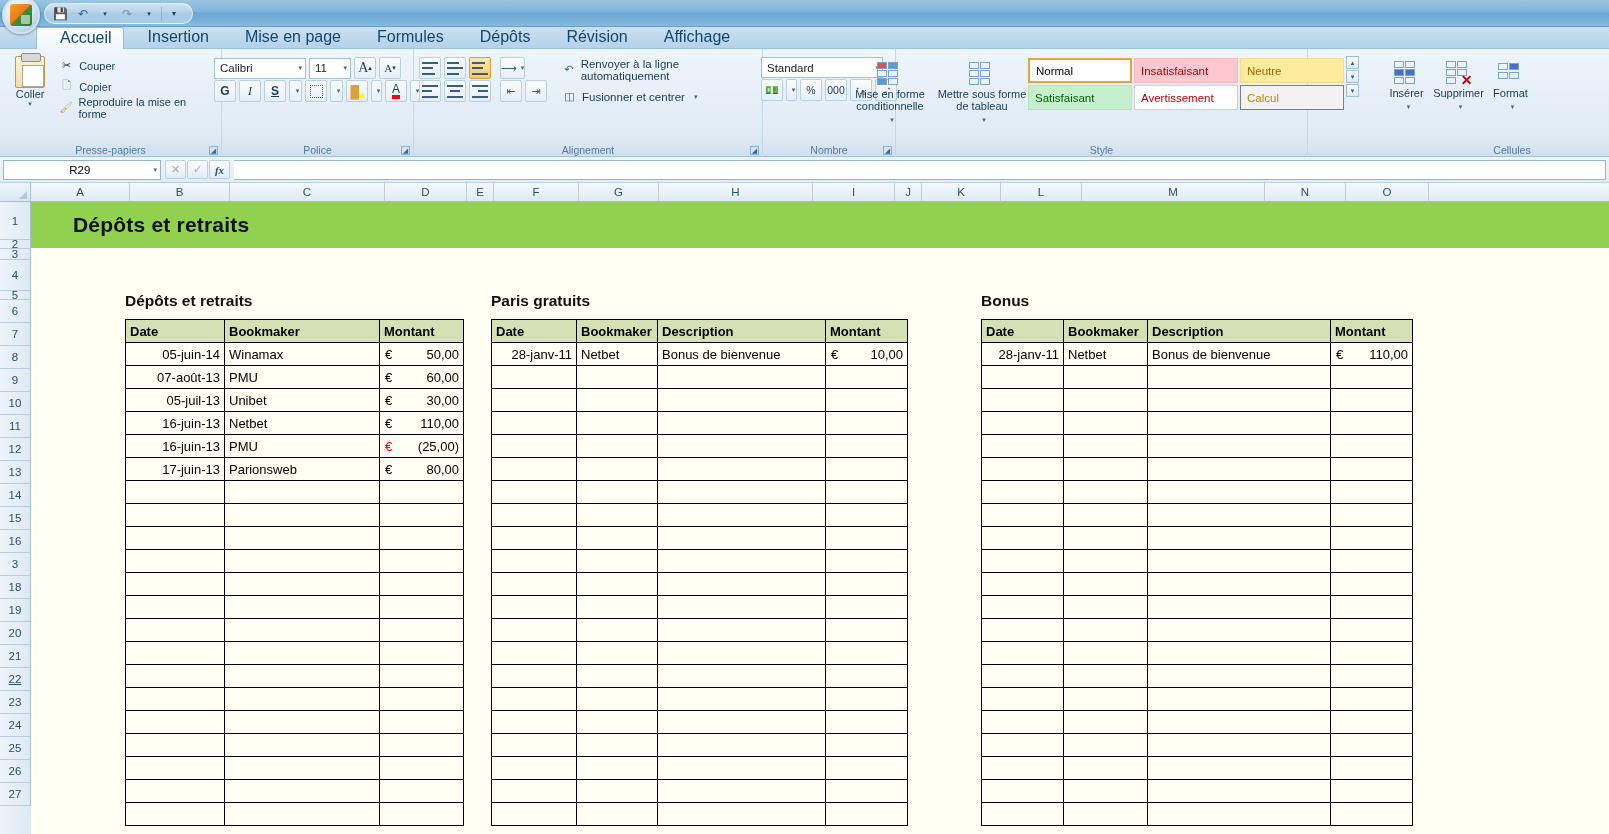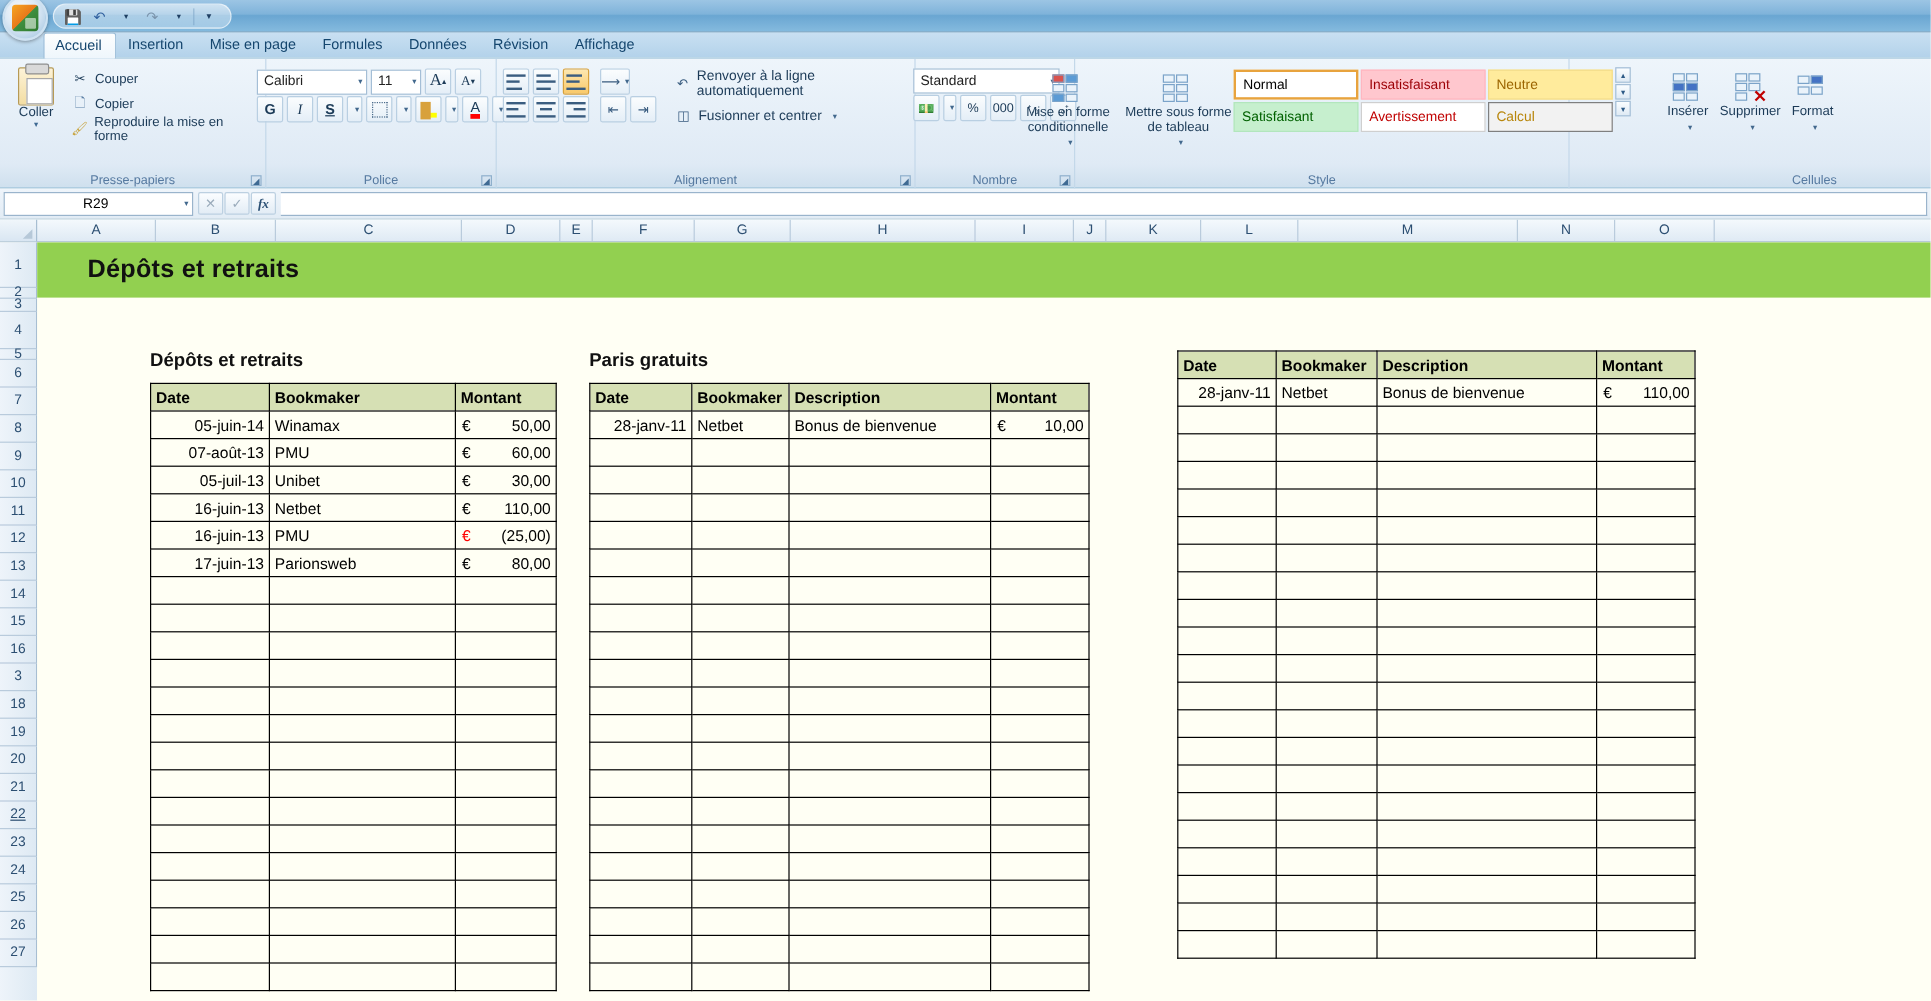--- a/index.html
+++ b/index.html
@@ -53,21 +53,21 @@
   }
 
   
   .tabstrip {
     height: 22px;
     background: linear-gradient(to bottom,#c9e0f2 0%, #b3d2ea 100%);
     display: flex; align-items: flex-end; padding-left: 36px;
     border-bottom: 1px solid #9fc2dd;
   }
   .tab {
-    font-size: 12px; color: #15466e; padding: 3px 11px 4px 9px;
+    font-size: 16px; color: #15466e; padding: 3px 11px 4px 23px;
     border: 1px solid transparent; border-bottom: none;
     border-radius: 3px 3px 0 0; line-height: 14px; cursor: default;
   }
   .tab.active {
     background: linear-gradient(to bottom,#fdfefe,#eef6fc);
     border-color: #9cbcd6; color: #15466e;
     position: relative; top: 1px;
   }
 
   
@@ -261,21 +261,21 @@
     <div class="qat-sep"></div>
     <div class="qat-btn" style="font-size:8px;">▾</div>
   </div>
 </div>
 
 <div class="tabstrip">
   <div class="tab active">Accueil</div>
   <div class="tab">Insertion</div>
   <div class="tab">Mise en page</div>
   <div class="tab">Formules</div>
-  <div class="tab">Données</div>
+  <div class="tab">Dépôts</div>
   <div class="tab">Révision</div>
   <div class="tab">Affichage</div>
 </div>
 
 <div class="ribbon">
 
   <div class="rgroup" style="width:222px;">
     <div class="rg-content">
       <div class="paste-btn">
         <div class="paste-ico"></div>
@@ -887,20 +887,21 @@
                 <tr class="empty">
                   <td>&nbsp;</td>
                   <td>&nbsp;</td>
                   <td>&nbsp;</td>
                   <td>&nbsp;</td>
                 </tr>
               </tbody>
             </table>
           </div>
           <div class="block" style="left: 950px; top: 90px;">
+            <div class="block-title">Bonus</div>
             <table class="xt">
               <colgroup>
                 <col style="width: 82px;">
                 <col style="width: 84px;">
                 <col style="width: 183px;">
                 <col style="width: 82px;">
               </colgroup>
               <thead>
                 <tr>
                   <th>Date</th>

